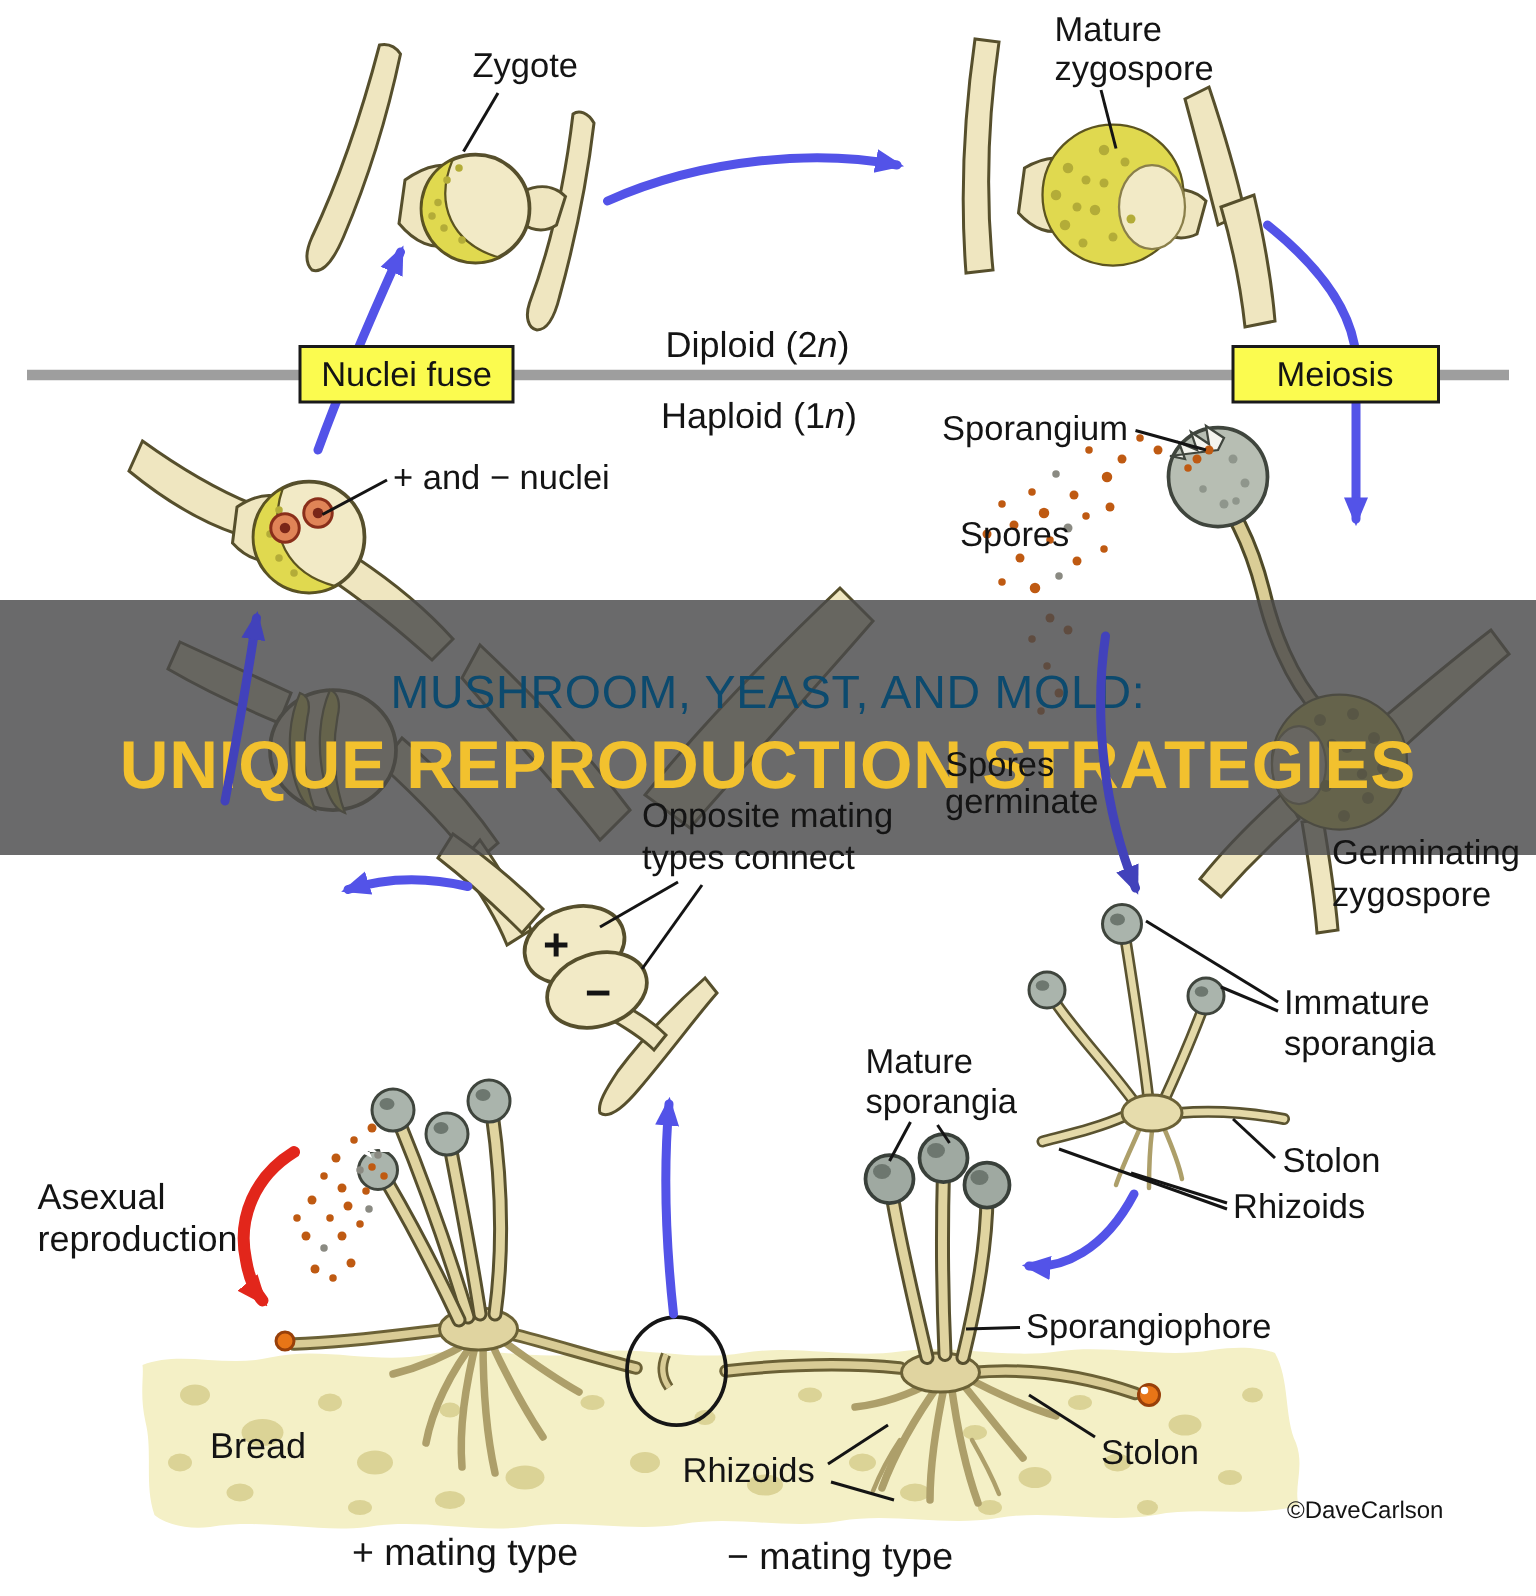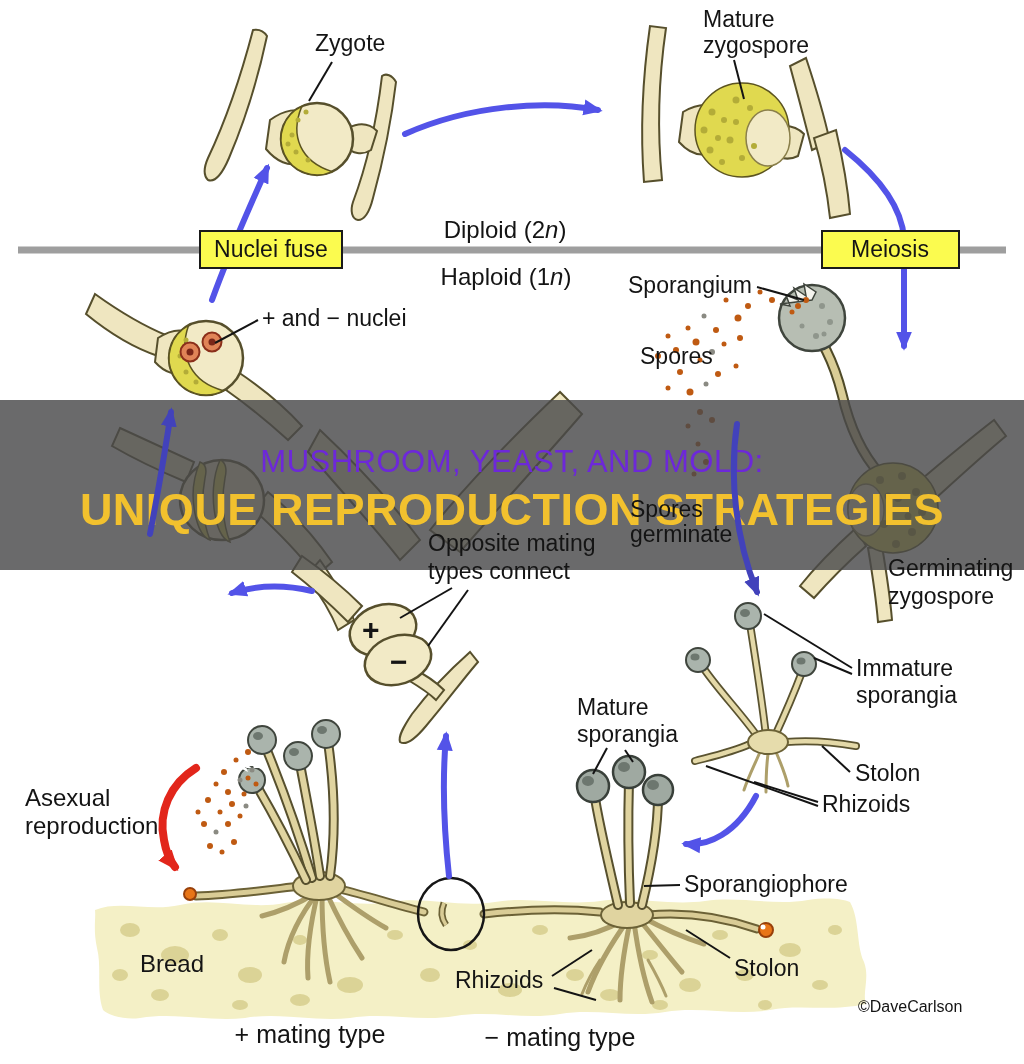--- a/index.html
+++ b/index.html
@@ -4,21 +4,21 @@
 <style>
   html,body{margin:0;padding:0;background:#ffffff;}
   #stage{position:relative;width:1024px;height:1064px;background:#ffffff;overflow:hidden;
          font-family:"Liberation Sans",sans-serif;}
   #art,#overlay{position:absolute;left:0;top:0;}
   #overlay{pointer-events:none;}
   #banner{position:absolute;left:0;top:400px;width:1024px;height:170px;
           background:rgba(73,73,75,0.82);z-index:2;
           display:flex;flex-direction:column;align-items:center;justify-content:flex-start;}
   #art{z-index:1;} #overlay{z-index:3;}
-  .t-line1{margin-top:46px;color:#6d28d9;font-size:31px;font-weight:500;letter-spacing:.5px;line-height:1;}
+  .t-line1{margin-top:46px;color:#0c4a6e;font-size:31px;font-weight:500;letter-spacing:.5px;line-height:1;}
   .t-line2{margin-top:10px;color:#F2C12E;font-size:45px;font-weight:700;letter-spacing:.5px;line-height:1;}
   text{font-family:"Liberation Sans",sans-serif;fill:#141414;}
   .lbl{font-size:23px;}
   .lbl24{font-size:24px;}
   .lbl25{font-size:25px;}
   .boxlbl{font-size:23px;}
   .ptr{stroke:#141414;stroke-width:2;fill:none;}
   .arrB{stroke:#5353E8;stroke-width:6;fill:none;stroke-linecap:round;}
   .arrN{stroke:#4242BB;stroke-width:6;fill:none;stroke-linecap:round;}
   .arrR{stroke:#E2261B;stroke-width:8;fill:none;stroke-linecap:round;}

